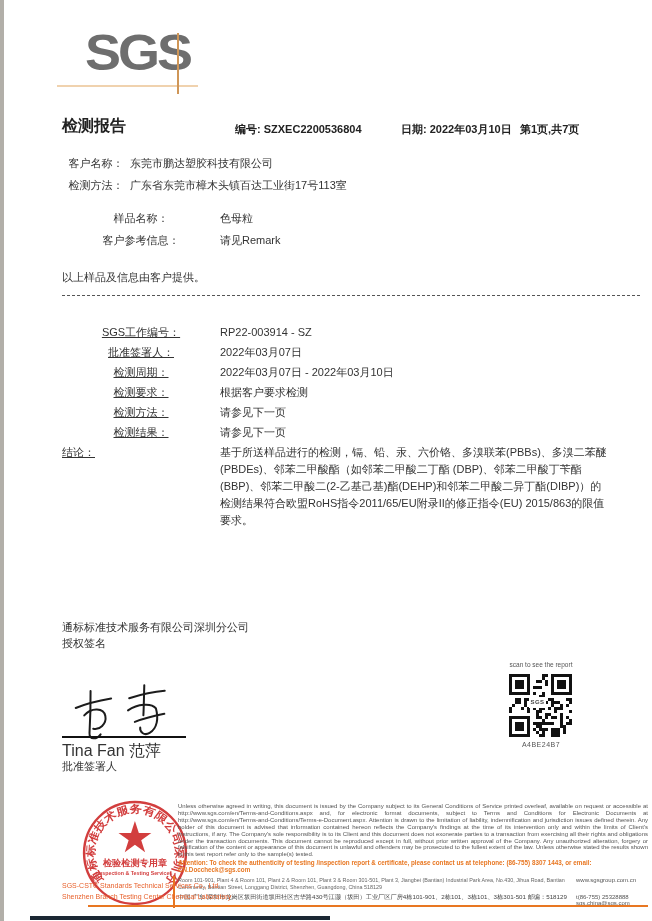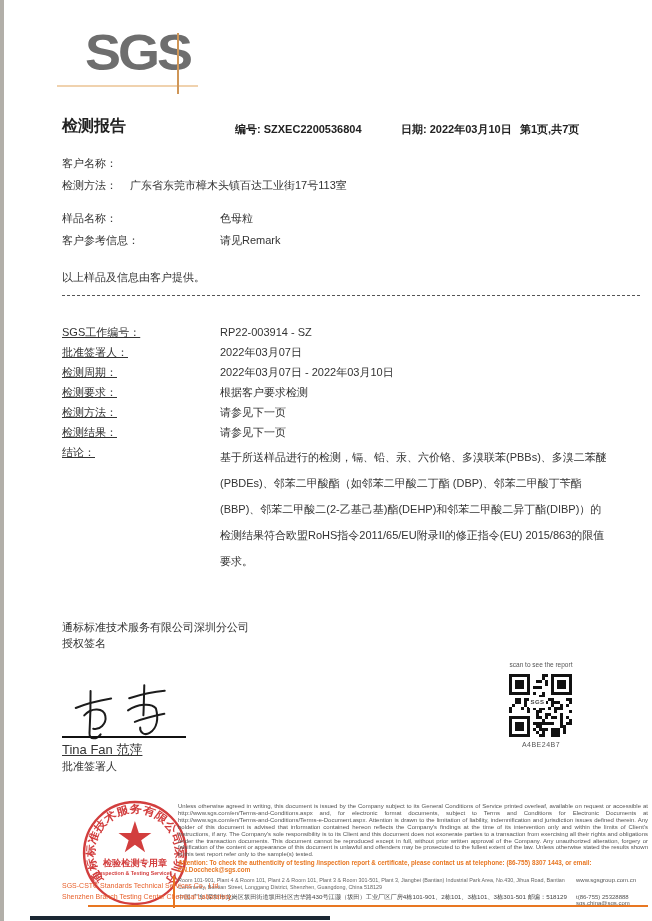--- a/index.html
+++ b/index.html
@@ -18,40 +18,40 @@
   .logo-hline{left:57px;top:85px;width:141px;height:2px;background:#f0d2ae;}
   .logo-vline{left:177px;top:33px;width:2px;height:61px;background:#cf9657;}
   
   .title{left:62px;top:116px;font-size:16px;font-weight:bold;color:#222;}
   .hdr{font-size:11px;font-weight:bold;color:#222;white-space:nowrap;}
   .hdr-no{left:235px;top:122px;}
   .hdr-date{left:393px;top:122px;margin-left:8px;}
   .hdr-page{left:520px;top:122px;}
   
   .rows{font-size:11px;color:#333;}
-  .row{display:flex;line-height:21.5px;white-space:nowrap;}
+  .row{display:flex;line-height:21.5px;white-space:nowrap;text-align:center;}
   .row .lbl{flex:none;}
   .g1{left:62px;top:153px;}
   .g1 .lbl{width:68px;}
   .g2{left:62px;top:208px;}
   .g2 .lbl{width:158px;}
   .note{left:62px;top:270px;font-size:11px;color:#333;}
   .dash{left:62px;top:295px;width:578px;border-top:1px dashed #555;height:0;}
   .g3{left:62px;top:322px;}
   .g3 .row{line-height:20px;}
   .g3 .lbl{width:158px;text-decoration:underline;}
   .concl-row{display:flex;margin-top:2px;}
   .concl-row .lbl{flex:none;width:158px;line-height:17px;}
-  .concl{width:392px;line-height:26px;font-size:11px;}
+  .concl{width:392px;line-height:17px;font-size:11px;}
   
   .sig-company{left:62px;top:620px;font-size:11px;color:#333;}
   .sig-auth{left:62px;top:636px;font-size:11px;color:#333;}
   .sig-img{left:68px;top:680px;}
   .sig-line{left:62px;top:736px;width:124px;height:2px;background:#111;}
-  .sig-name{left:62px;top:741px;font-size:13px;color:#333;text-decoration:underline;}
+  .sig-name{left:62px;top:741px;font-size:16px;color:#333;}
   .sig-role{left:62px;top:759px;font-size:11px;color:#333;}
   
   .qr-caption{left:496px;top:661px;width:90px;text-align:center;font-size:6.5px;color:#555;}
   .qr-box{left:506px;top:671px;width:69px;height:69px;background:#fff;}
   .qr-grid{position:absolute;left:3px;top:3px;width:63px;height:63px;}
   .qr-cell{position:absolute;width:3px;height:3px;background:#111;}
   .qr-center{position:absolute;left:23px;top:26px;width:17px;height:11px;background:#fff;
     font-size:6px;font-weight:bold;color:#444;text-align:center;line-height:11px;letter-spacing:.5px;}
   .qr-code{left:496px;top:741px;width:90px;text-align:center;font-size:7px;color:#555;letter-spacing:.5px;}
   
@@ -80,20 +80,21 @@
   <div class="abs logo-vline"></div>
 
   <div class="abs title">检测报告</div>
   <div class="abs hdr hdr-no">编号: SZXEC2200536804</div>
   <div class="abs hdr hdr-date">日期: 2022年03月10日</div>
   <div class="abs hdr hdr-page">第1页,共7页</div>
 
   <div class="abs rows g1">
     <div class="row">
       <span class="lbl">客户名称：</span>
+      <span>东莞市鹏达塑胶科技有限公司</span>
     </div>
     <div class="row">
       <span class="lbl">检测方法：</span>
       <span>广东省东莞市樟木头镇百达工业街17号113室</span>
     </div>
   </div>
 
   <div class="abs rows g2">
     <div class="row">
       <span class="lbl">样品名称：</span>

